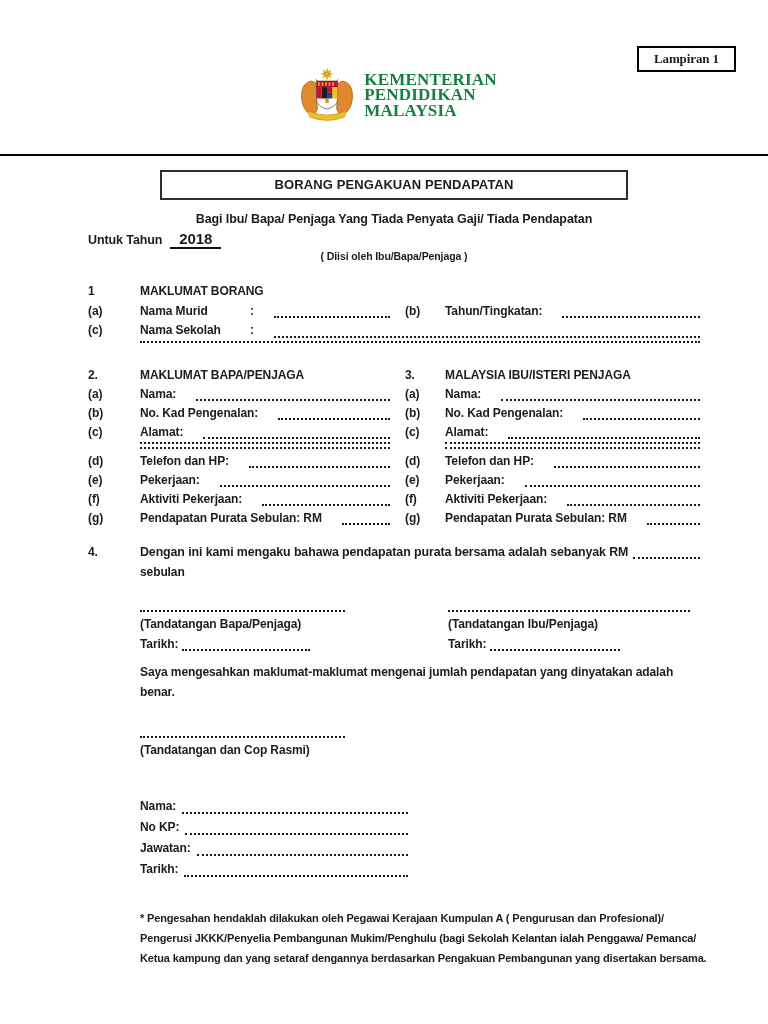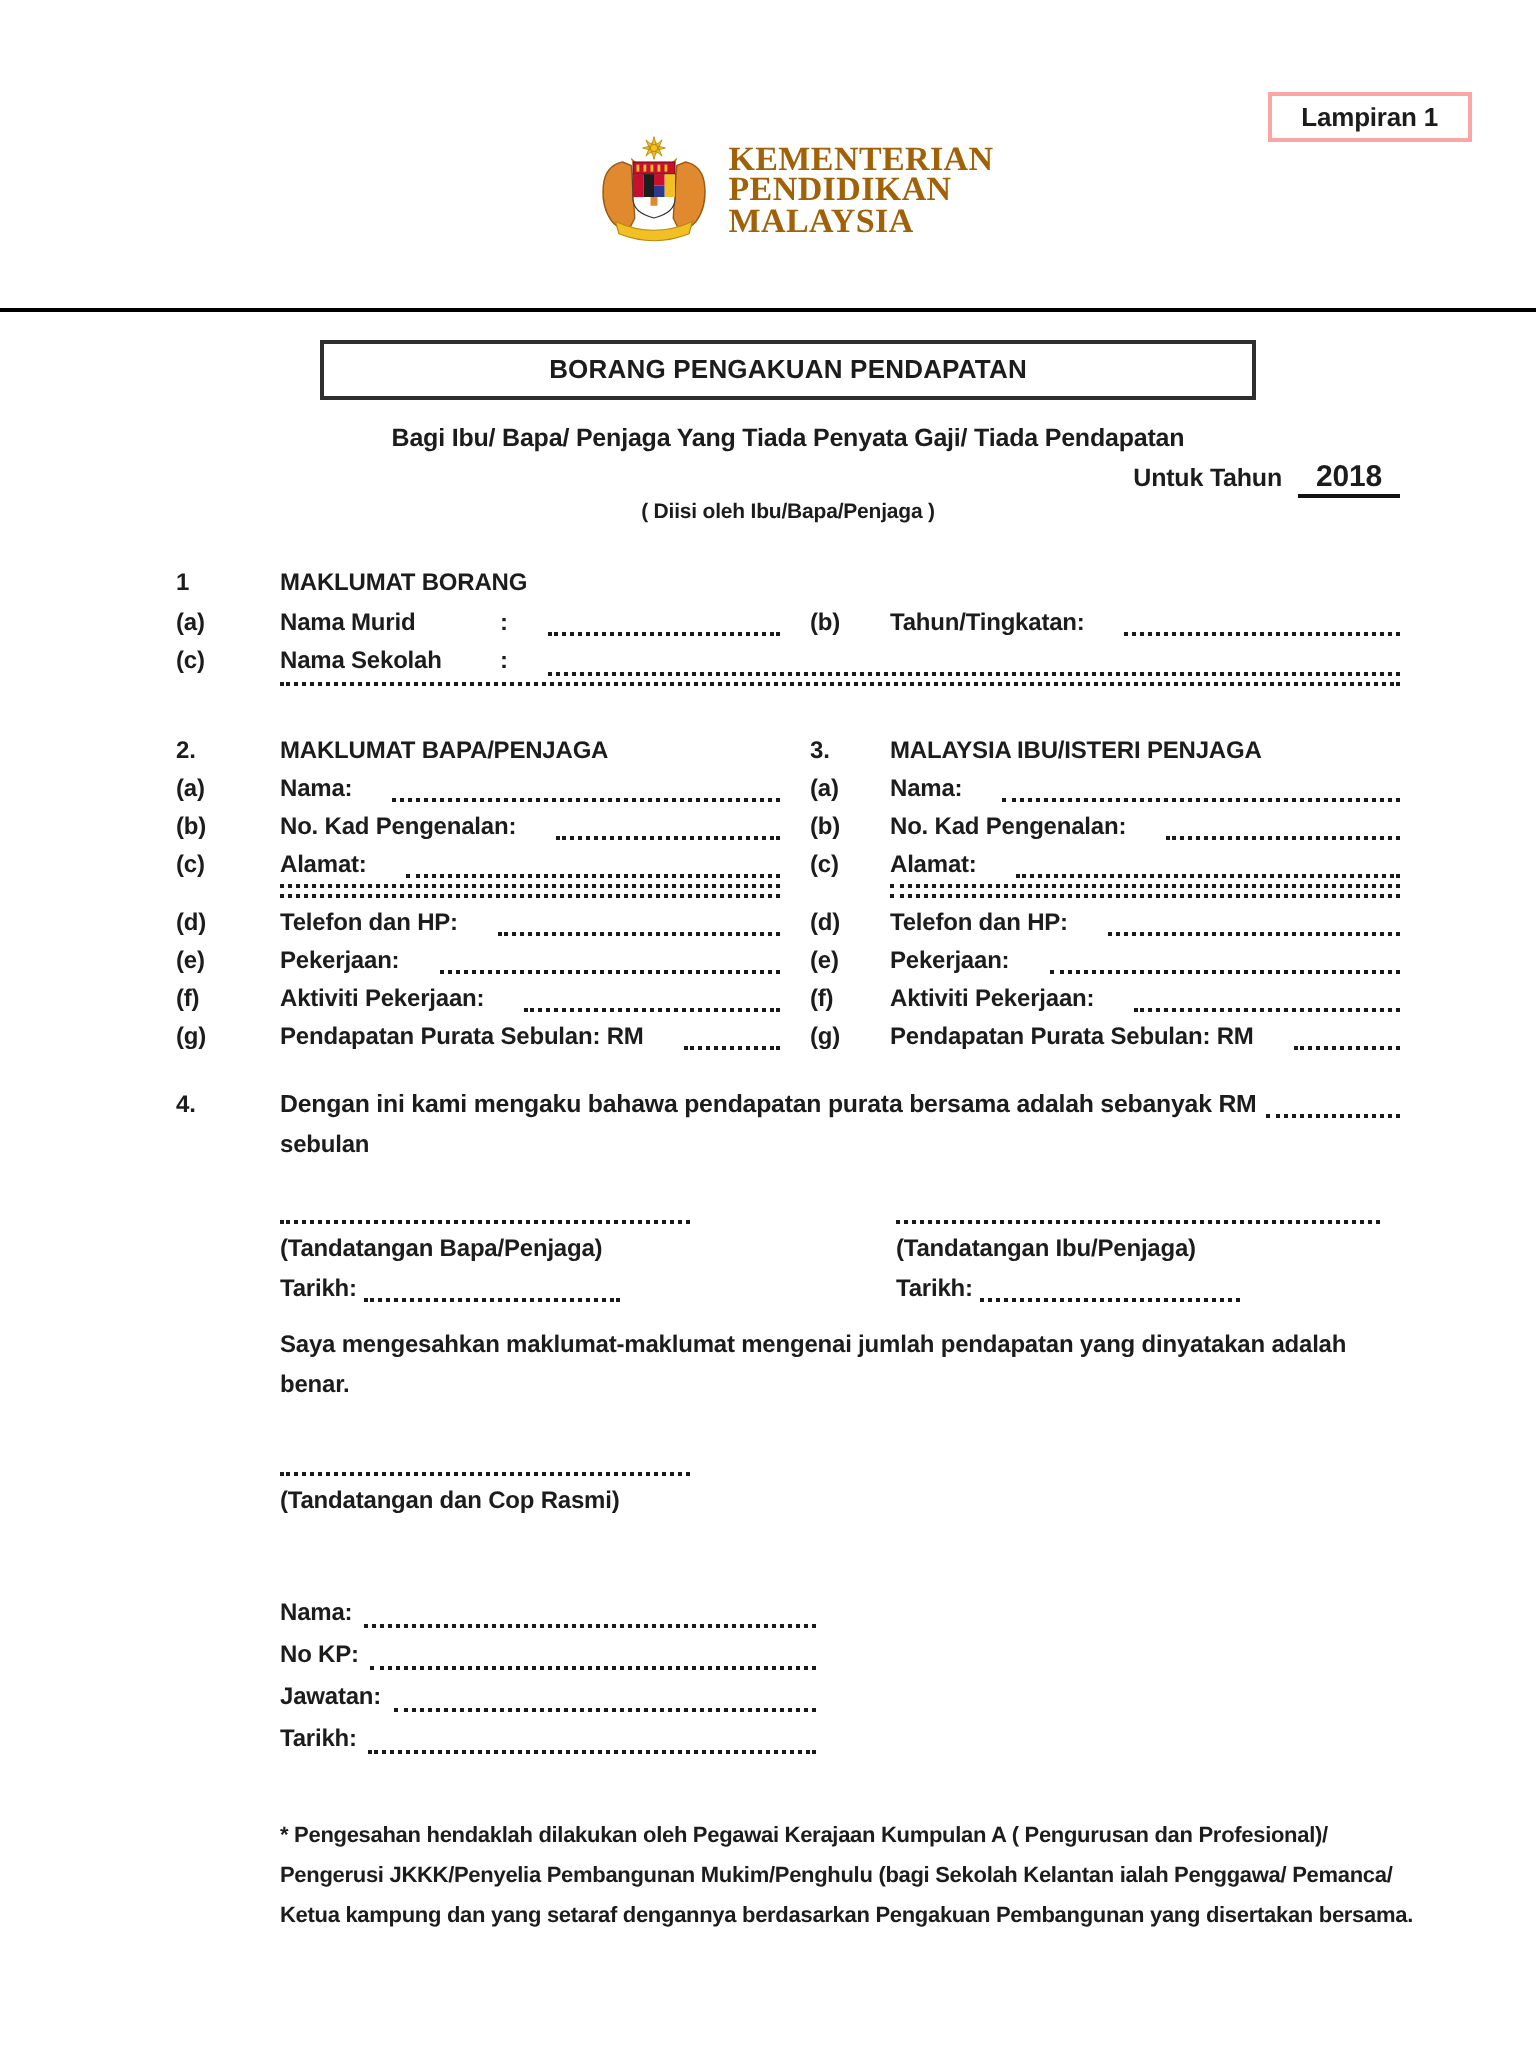--- a/index.html
+++ b/index.html
@@ -5,38 +5,38 @@
   * { margin:0; padding:0; box-sizing:border-box; }
   html,body { background:#ffffff; }
   body {
     width:768px; height:1024px; overflow:hidden; position:relative;
     font-family:"Liberation Sans", sans-serif;
     color:#1c1c1c; font-weight:bold; font-size:12px; letter-spacing:-0.1px;
   }
   .header { position:relative; height:156px; border-bottom:2px solid #000; }
   .lampiran-box {
     position:absolute; top:46px; right:32px;
-    border:2px solid #fca5a5; padding:3px 15px; font-size:13px; background:#fff;
+    border:2px solid #000000; padding:3px 15px; font-size:13px; background:#fff;font-family:Liberation Serif, serif;
   }
   .logo-row {
     position:absolute; top:66px; left:0; right:0;
     display:flex; justify-content:center; align-items:center; gap:9px;
     transform:translateX(14px);
   }
   .ministry-text {
     font-family:"Liberation Serif", serif; font-weight:bold;
-    font-size:17px; line-height:15.5px; color:#a16207; letter-spacing:0.2px;
+    font-size:17px; line-height:15.5px; color:#15803d; letter-spacing:0.2px;
   }
   .content { padding:0 68px 0 88px; }
   .title-box {
     margin:14px auto 0 auto; width:468px; border:2px solid #2e2e2e;
     text-align:center; font-size:13px; padding:5px 0 6px 0; letter-spacing:0.1px;
   }
   .subtitle { margin-top:12px; text-align:center; font-size:12.5px; }
-  .year-line { margin-top:4px; text-align:right; font-size:12.5px; }
+  .year-line { margin-top:4px; text-align:left; font-size:12.5px; }
   .year-value { border-bottom:2px solid #111; padding:0 9px; font-size:15px; margin-left:8px; }
   .fill-note { margin-top:3px; text-align:center; font-size:10.5px; }
 
   .grid {
     display:grid; grid-template-columns:52px 258px 47px 255px;
     line-height:19.5px; align-items:start;
   }
   .sec1 { margin-top:20px; line-height:19.5px; }
   .sec23 { margin-top:20px; line-height:19px; }
   .num { white-space:nowrap; }

